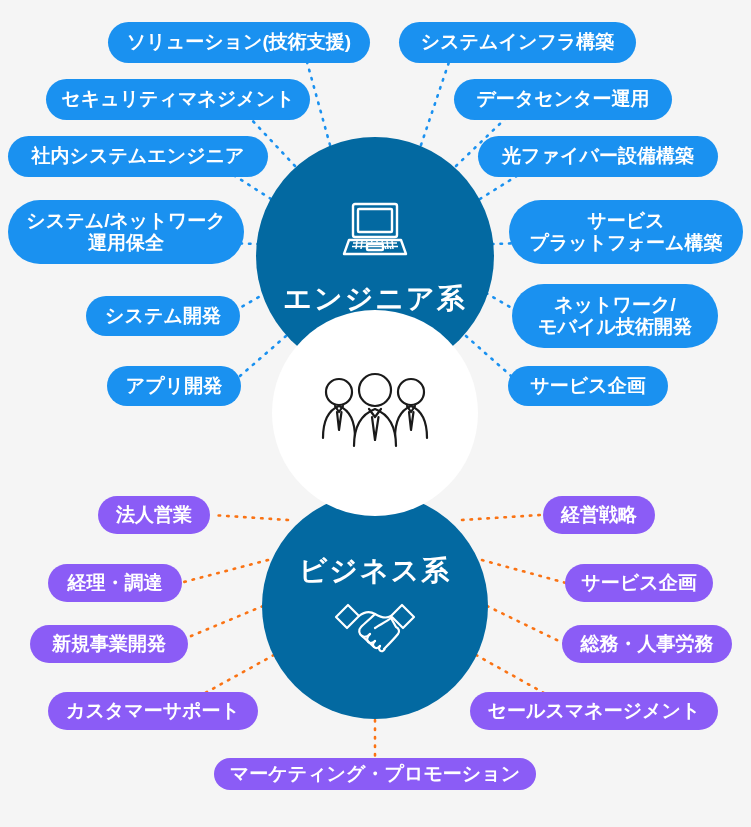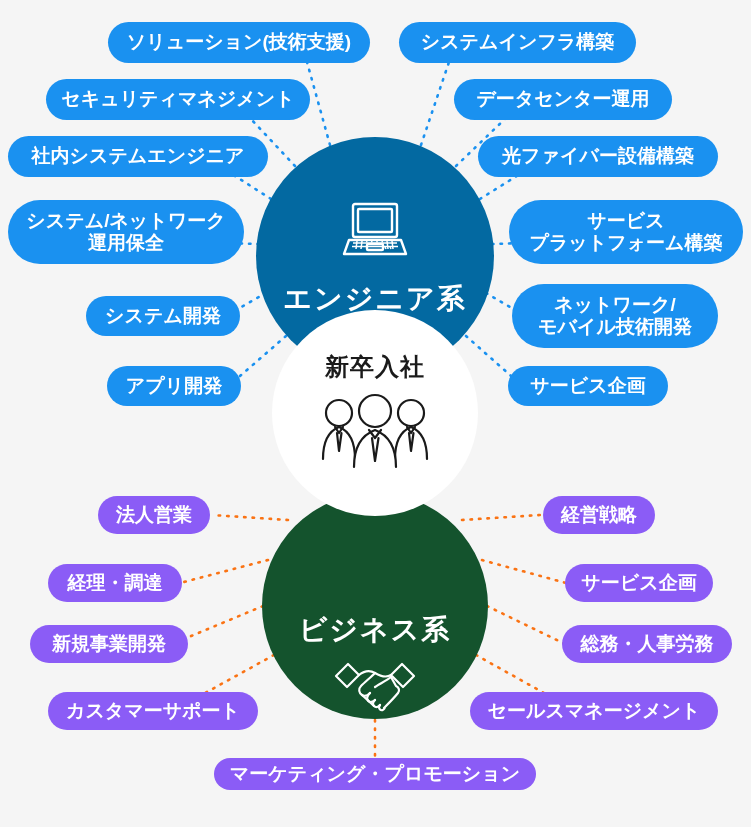--- a/index.html
+++ b/index.html
@@ -38,23 +38,22 @@
   }
   .hub-eng {
     left: 256px; top: 137px;
     width: 238px; height: 238px;
     background: #0369a1;
     z-index: 3;
   }
   .hub-biz {
     left: 262px; top: 493px;
     width: 226px; height: 226px;
-    background: #14532d;
+    background: #0369a1;
     z-index: 3;
-    justify-content: flex-end;
   }
   .hub-center {
     left: 272px; top: 310px;
     width: 206px; height: 206px;
     background: #ffffff;
     z-index: 5;
   }
   .hub-label {
     color: #ffffff;
     font-weight: 700;
@@ -147,21 +146,20 @@
           <line x1="54" y1="41" x2="55" y2="49"></line>
           <line x1="47" y1="47" x2="48" y2="49"></line>
           <line x1="52" y1="47" x2="53" y2="49"></line>
         </g>
       </svg>
     </span>
     <span class="hub-label">エンジニア系</span>
   </div>
 
   <div class="hub hub-center">
-    <span class="hub-label">新卒入社</span>
     <span class="hub-icon">
       <svg width="124" height="78" viewBox="0 0 124 78" fill="none" stroke="#1a1a1a" stroke-width="2.2" stroke-linejoin="round" stroke-linecap="round">
 
         <circle cx="26" cy="20" r="13"></circle>
         <path d="M10 66 C10 48 16 38 26 34 C36 38 42 48 42 66"></path>
         <path d="M22 34 L26 40 L30 34"></path>
         <path d="M24 40 L26 58 L28.5 40"></path>
 
         <circle cx="98" cy="20" r="13"></circle>
         <path d="M82 66 C82 48 88 38 98 34 C108 38 114 48 114 66"></path>

